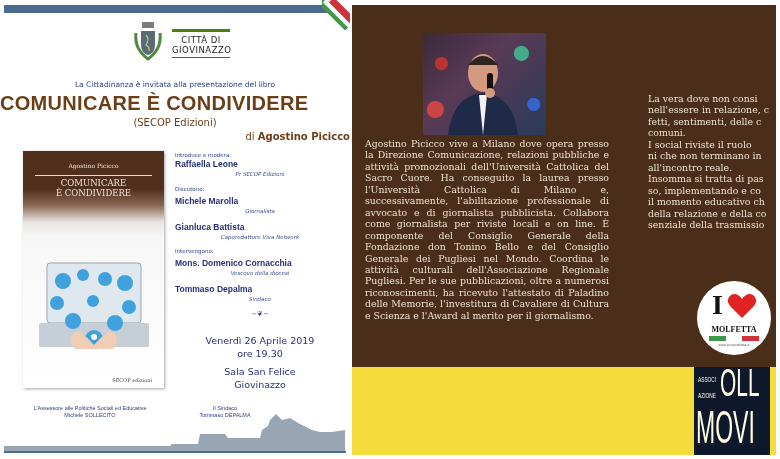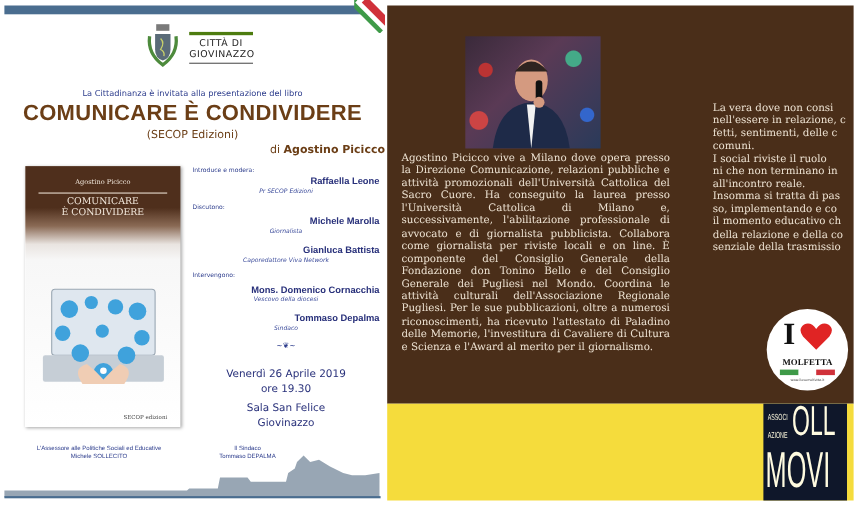--- a/index.html
+++ b/index.html
@@ -13,36 +13,36 @@
   .flag span { position: absolute; width: 7px; height: 40px; transform: rotate(-45deg); top: -6px; }
   .flag .g { left: 8px; background: #3e9a48; }
   .flag .w { left: 14px; background: #ffffff; }
   .flag .r { left: 20px; background: #d0313a; }
 
   .crest { position: absolute; left: 132px; top: 21px; width: 32px; height: 42px; }
   .city-box { position: absolute; left: 172px; top: 29px; width: 58px; border-top: 3px solid #4d7c0f; border-bottom: 1px solid #555; padding: 3px 0 2px; text-align: center; }
   .city-box div { font-family: "DejaVu Sans", sans-serif; font-size: 8.5px; line-height: 10px; color: #222; letter-spacing: 0.5px; }
 
   .invite { position: absolute; left: 0; width: 350px; top: 80px; text-align: center; font-size: 7.5px; color: #2c3c8c; }
-  .book-title { position: absolute; left: 0; width: 350px; top: 92px; text-align: center; font-family: "Liberation Sans", sans-serif; font-weight: bold; font-size: 20px; color: #6b3e16; letter-spacing: 0.3px; }
+  .book-title { position: absolute; left: 0; width: 350px; top: 92px; font-family: "Liberation Sans", sans-serif; font-weight: bold; font-size: 20px; color: #6b3e16; letter-spacing: 0.3px; }
   .publisher { position: absolute; left: 0; width: 350px; top: 117px; text-align: center; font-size: 10px; color: #6b3e16; }
   .author-line { position: absolute; left: 0; width: 350px; top: 131px; text-align: right; font-size: 10px; color: #6b3e16; }
   .author-line b { font-weight: bold; }
 
   .cover { position: absolute; left: 23px; top: 151px; width: 141px; height: 237px; box-shadow: 1px 1px 3px rgba(0,0,0,0.35); overflow: hidden;
     background: linear-gradient(#4f2f1c 0%, #4f2f1c 16%, #8a6a55 23%, #e9e4e0 30%, #f7f7f7 36%, #ffffff 100%); }
   .cover-author { position: absolute; top: 11px; left: 0; width: 100%; text-align: center; font-family: "DejaVu Serif", serif; font-size: 6px; color: #f0e6da; }
   .cover-rule { position: absolute; top: 24px; left: 12px; width: 117px; height: 1px; background: #e8dccd; }
   .cover-title { position: absolute; top: 27px; left: 0; width: 100%; text-align: center; font-family: "DejaVu Serif", serif; font-size: 8.5px; line-height: 10px; color: #f0e6da; }
   .laptop { position: absolute; left: 10px; top: 110px; width: 122px; height: 95px; }
   .cover-pub { position: absolute; right: 12px; top: 226px; font-family: "DejaVu Serif", serif; font-size: 5px; color: #444; }
 
   .program { position: absolute; left: 175px; top: 152px; width: 170px; }
   .p-label { position: absolute; font-size: 5.5px; color: #2c3c8c; left: 0; }
-  .p-name { position: absolute; left: 0; width: 170px; text-align: right; font-family: "Liberation Sans", sans-serif; font-weight: bold; font-size: 8.5px; color: #28307a; }
+  .p-name { position: absolute; left: 0; width: 170px; text-align: left; font-family: "Liberation Sans", sans-serif; font-weight: bold; font-size: 8.5px; color: #28307a; }
   .p-role { position: absolute; left: 0; width: 170px; text-align: center; font-style: italic; font-size: 5.5px; color: #3a4a9a; }
   .ornament { position: absolute; left: 0; width: 170px; text-align: center; font-size: 7px; color: #2c3c8c; }
   .event { position: absolute; left: 0; width: 170px; text-align: center; font-size: 9.5px; line-height: 13px; color: #28307a; }
 
   .sig { position: absolute; text-align: center; font-family: "Liberation Sans", sans-serif; font-size: 5.5px; line-height: 6.5px; color: #2c3c8c; }
   .skyline { position: absolute; left: 0; top: 410px; width: 350px; height: 45px; }
 
   
   .right { position: absolute; left: 350px; top: 0; width: 430px; height: 459px; background: #ffffff; }
   .brown { position: absolute; left: 2px; top: 5px; width: 424px; height: 362px; background: #4a2e19; overflow: hidden; }

